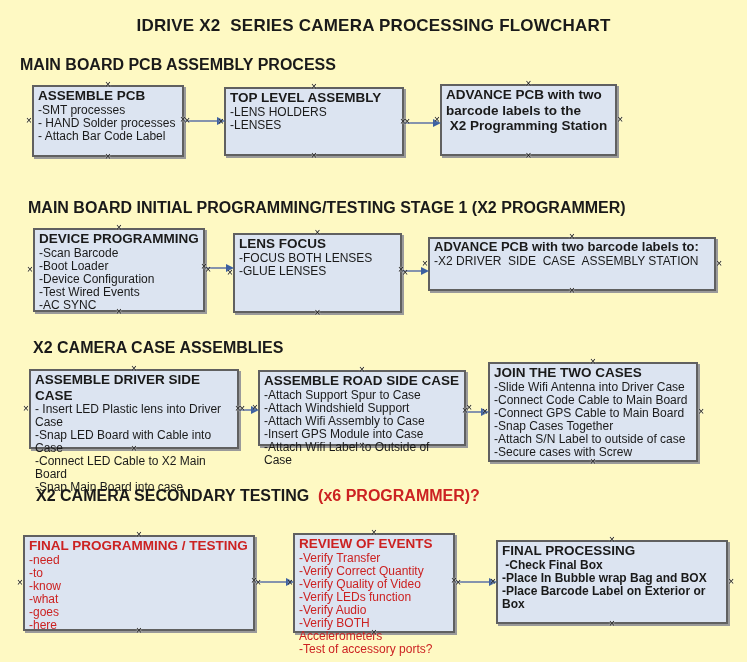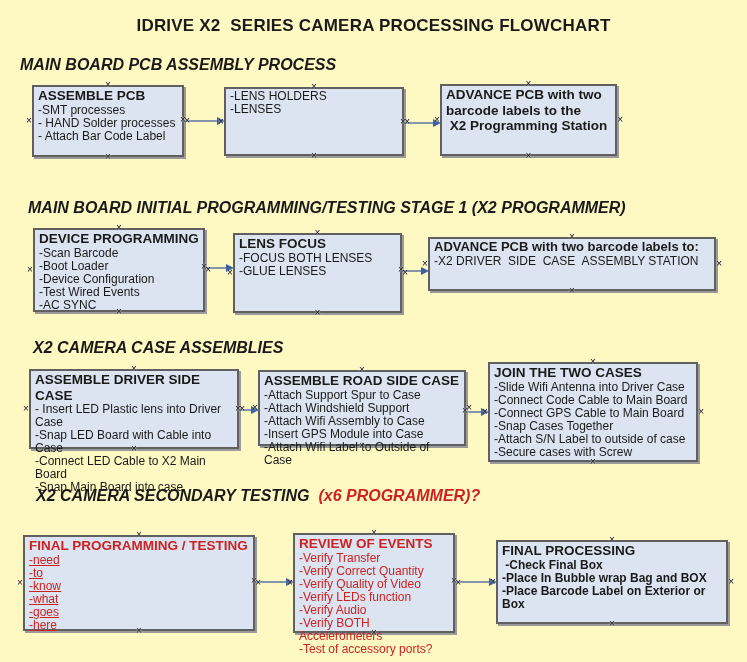--- a/index.html
+++ b/index.html
@@ -10,21 +10,21 @@
     font-family:"Liberation Sans","DejaVu Sans",sans-serif;
     color:#1a1a1a;
     overflow:hidden;
   }
   .page-title{
     position:absolute;left:0;top:16px;width:747px;
     text-align:center;font-size:17px;font-weight:bold;
     letter-spacing:0.2px;white-space:pre-wrap;
   }
   .section-heading{
-    position:absolute;font-size:16px;font-weight:bold;white-space:pre-wrap;font-style:italic;
+    position:absolute;font-size:16px;font-weight:bold;white-space:pre-wrap;
   }
   .flow-box{
     position:absolute;
     background:#dce4f1;
     border:2px solid #606060;
     box-shadow:2px 2px 0 #9a9a9a;
     box-sizing:border-box;
     padding:1px 4px 0 4px;
   }
   .box-title{
@@ -71,20 +71,21 @@
         <div class="box-line">-SMT processes</div>
         <div class="box-line">- HAND Solder processes</div>
         <div class="box-line">- Attach Bar Code Label</div>
       </div>
   <span class="cp cp-t">×</span>
       <span class="cp cp-b">×</span>
       <span class="cp cp-l">×</span>
       <span class="cp cp-r">×</span>
     </div>
   <div class="flow-box" style="left:224px;top:87px;width:180px;height:69px;">
+    <div class="box-title">TOP LEVEL ASSEMBLY</div>
     <div style="color: rgb(26, 26, 26);">
         <div class="box-line">-LENS HOLDERS</div>
         <div class="box-line">-LENSES</div>
       </div>
   <span class="cp cp-t">×</span>
       <span class="cp cp-b">×</span>
       <span class="cp cp-l">×</span>
       <span class="cp cp-r">×</span>
     </div>
   <div class="flow-box" style="left:440px;top:84px;width:177px;height:72px;">
@@ -172,21 +173,21 @@
         <div class="box-line">-Secure cases with Screw</div>
       </div>
   <span class="cp cp-t">×</span>
       <span class="cp cp-b">×</span>
       <span class="cp cp-l">×</span>
       <span class="cp cp-r">×</span>
     </div>
 
   <div class="flow-box" style="left:23px;top:535px;width:232px;height:96px;">
     <div class="box-title" style="color: rgb(204, 34, 34);">FINAL PROGRAMMING / TESTING</div>
-    <div style="color: rgb(204, 34, 34); text-decoration: underline;">
+    <div style="color: rgb(204, 34, 34);">
         <div class="box-line">-need</div>
         <div class="box-line">-to</div>
         <div class="box-line">-know</div>
         <div class="box-line">-what</div>
         <div class="box-line">-goes</div>
         <div class="box-line">-here</div>
       </div>
   <span class="cp cp-t">×</span>
       <span class="cp cp-b">×</span>
       <span class="cp cp-l">×</span>

